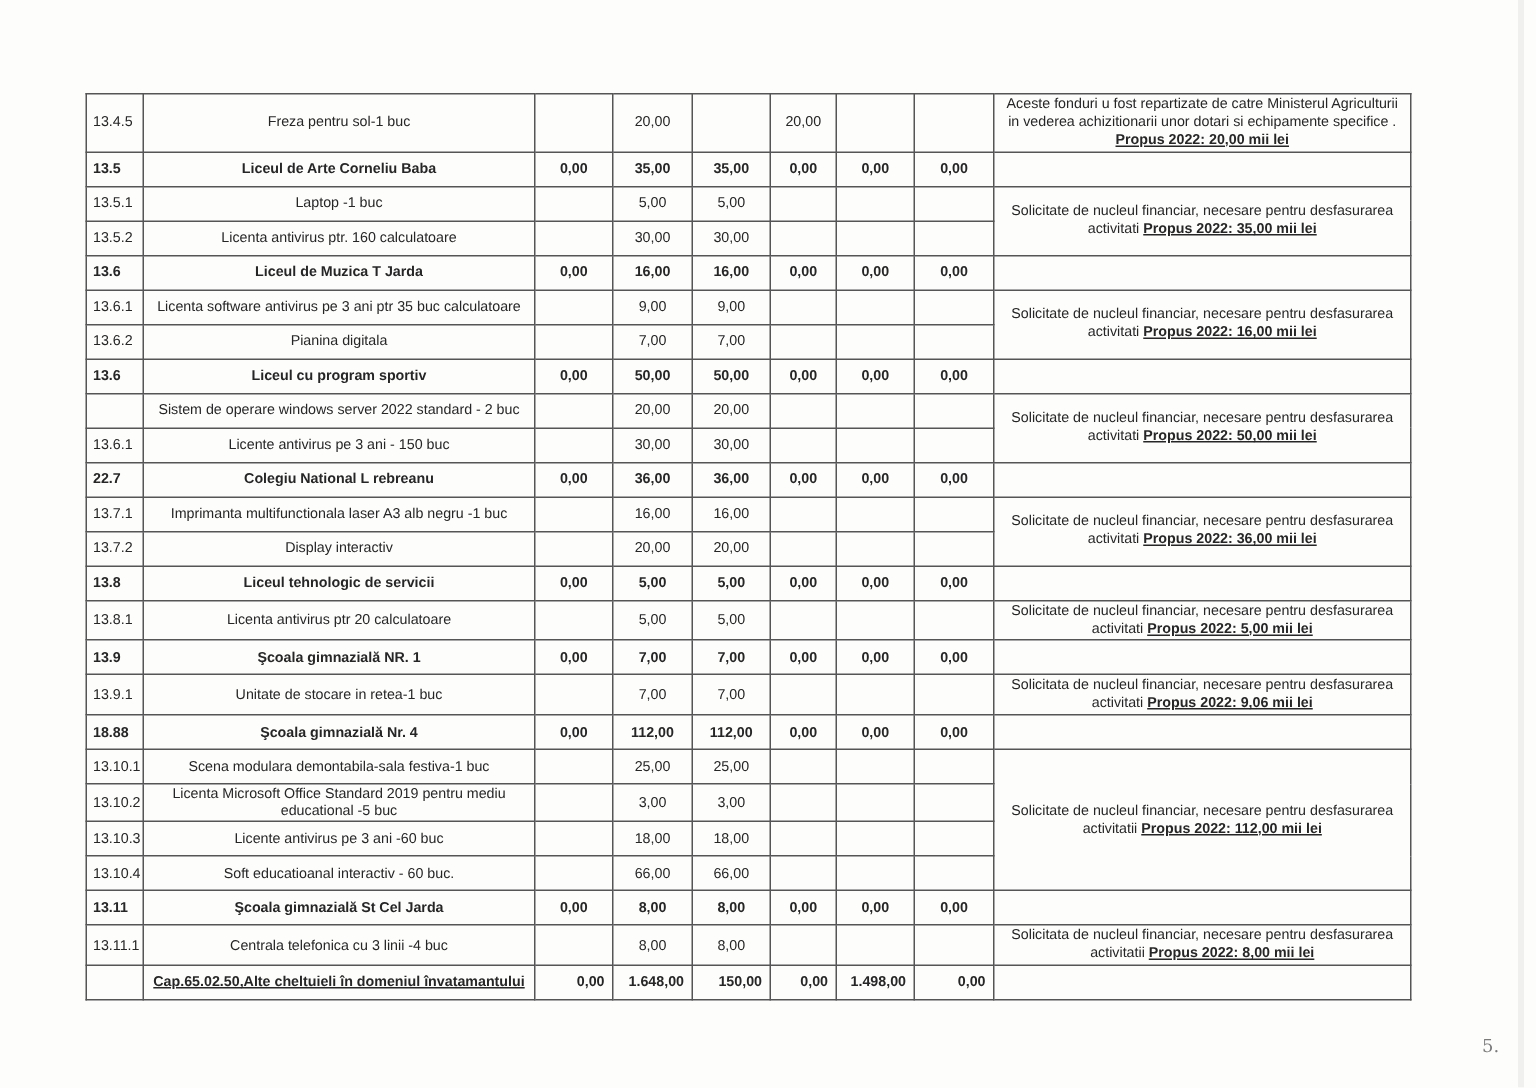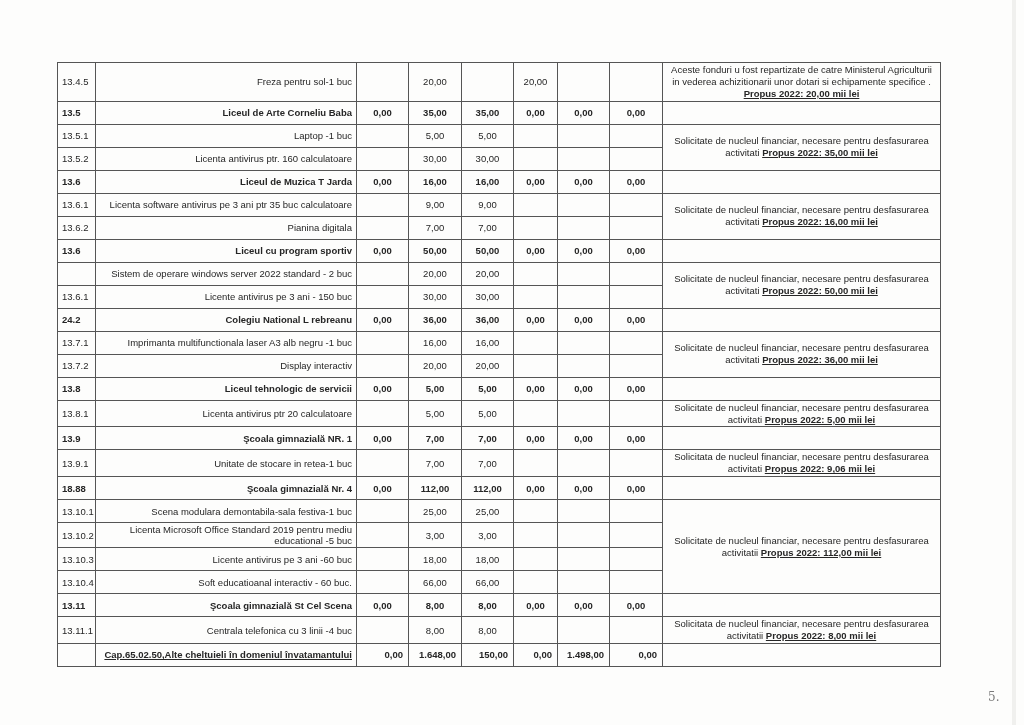--- a/index.html
+++ b/index.html
@@ -22,21 +22,21 @@
   table.budget td{
     border:1px solid #555;
     font-size:9.5px;
     padding:1px 4px;
     height:20px;
     overflow:hidden;
     vertical-align:middle;
     color:#262626;
   }
   td.num{text-align:left;font-size:9px;padding:1px 1px;}
-  td.desc{text-align:right;margin-left:24px;}
+  td.desc{text-align:center;margin-left:24px;}
   td.val{text-align:center;font-size:9px;}
   td.note-cell{
     font-size:8px;line-height:1.25;padding:2px 5px;color:#333;
     vertical-align:middle;text-align:center;
   }
   .propus{font-weight:bold;text-decoration:underline;}
   tr.bold td.num, tr.bold td.desc, tr.bold td.val{font-weight:bold;}
   td.desc.u{font-weight:bold;text-decoration:underline;}
   tr.right-vals td.val{text-align:right;padding-right:5px;}
   .page-number{
@@ -164,21 +164,21 @@
         <td class="num">13.6.1</td>
         <td class="desc">Licente antivirus pe 3 ani - 150 buc</td>
         <td class="val"></td>
         <td class="val">30,00</td>
         <td class="val">30,00</td>
         <td class="val"></td>
         <td class="val"></td>
         <td class="val"></td>
       </tr>
       <tr class="bold">
-        <td class="num">24.2</td>
+        <td class="num">22.7</td>
         <td class="desc">Colegiu National L rebreanu</td>
         <td class="val">0,00</td>
         <td class="val">36,00</td>
         <td class="val">36,00</td>
         <td class="val">0,00</td>
         <td class="val">0,00</td>
         <td class="val">0,00</td>
         <td class="note-cell"><span></span><span class="propus"></span></td>
       </tr>
       <tr>
@@ -293,21 +293,21 @@
         <td class="desc">Soft educatioanal interactiv - 60 buc.</td>
         <td class="val"></td>
         <td class="val">66,00</td>
         <td class="val">66,00</td>
         <td class="val"></td>
         <td class="val"></td>
         <td class="val"></td>
       </tr>
       <tr class="bold">
         <td class="num">13.11</td>
-        <td class="desc">Şcoala gimnazială St Cel Scena</td>
+        <td class="desc">Şcoala gimnazială St Cel Jarda</td>
         <td class="val">0,00</td>
         <td class="val">8,00</td>
         <td class="val">8,00</td>
         <td class="val">0,00</td>
         <td class="val">0,00</td>
         <td class="val">0,00</td>
         <td class="note-cell"><span></span><span class="propus"></span></td>
       </tr>
       <tr>
         <td class="num">13.11.1</td>

